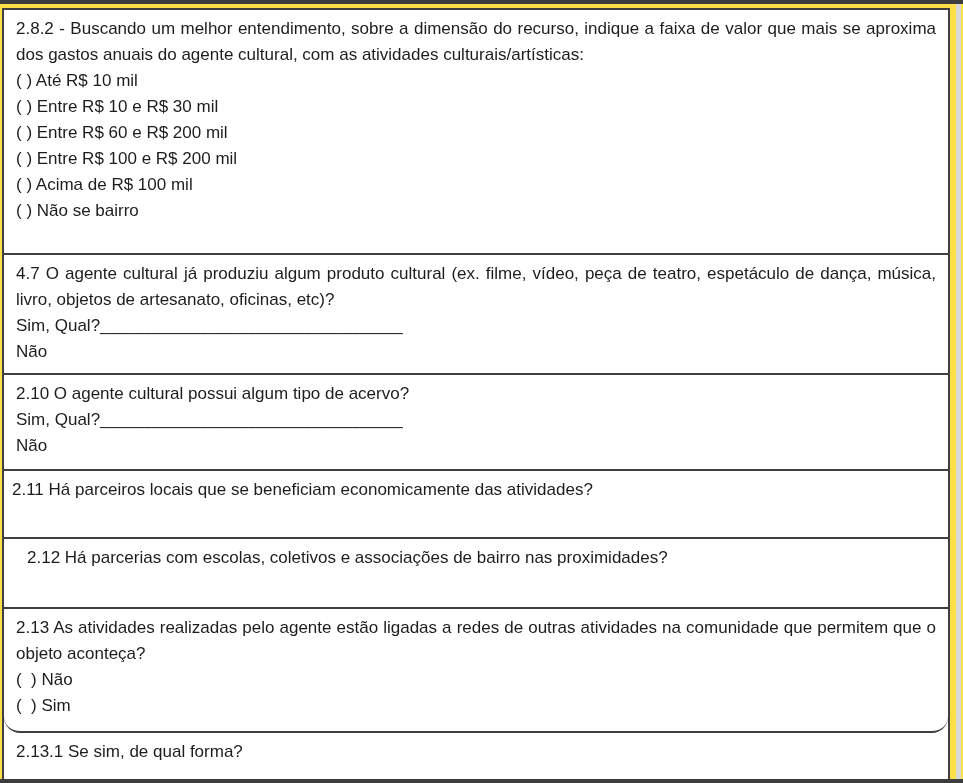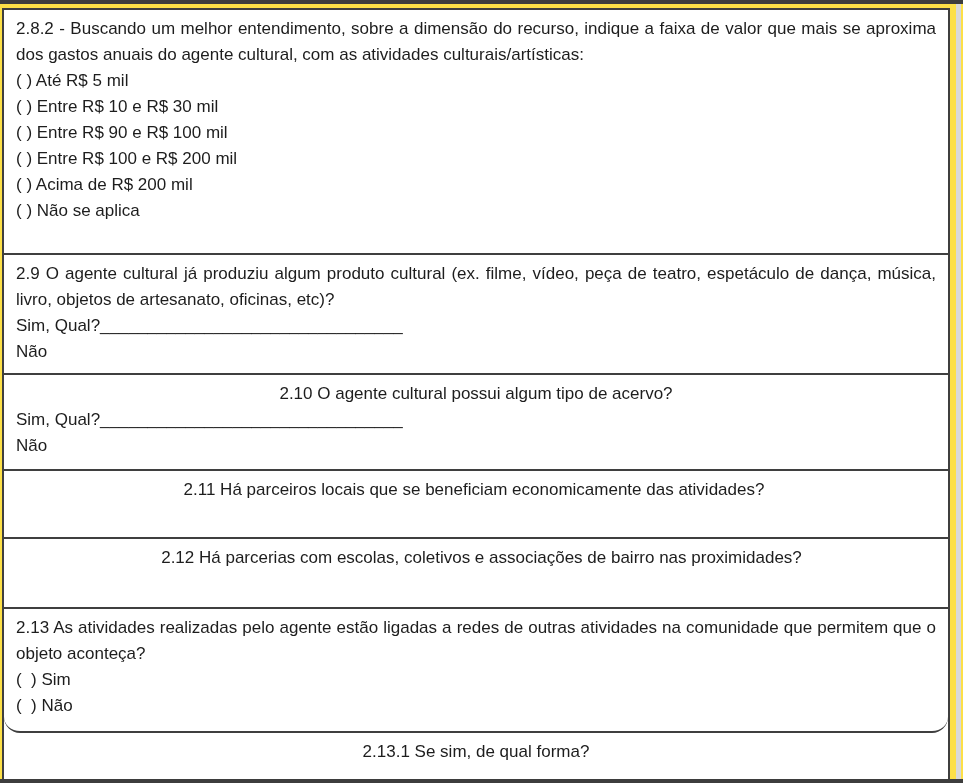--- a/index.html
+++ b/index.html
@@ -51,21 +51,21 @@
     padding: 6px 12px 0 12px;
     font-size: 17px;
     line-height: 26px;
     overflow: hidden;
   }
   .qrow:last-child { border-bottom: none; }
   .question {
     margin: 0;
     text-align: justify;
   }
-  .question.left { text-align: center; }
+  .question.left { text-align: left; }
   .opt, .fill-line {
     white-space: pre-wrap;
     text-align: left;
   }
   
   .r1 { height: 245px; }
   .r2 { height: 120px; }
   .r3 { height: 96px; }
   .r4 { height: 68px; padding-left: 8px; }
   .r5 { height: 70px; padding-left: 23px; }
@@ -77,52 +77,52 @@
 
 <div class="page">
 
   <div class="edge-bar top"></div>
   <div class="right-strip"></div>
 
   <div class="qtable">
 
     <div class="qrow r1">
       <p class="question">2.8.2 - Buscando um melhor entendimento, sobre a dimensão do recurso, indique a faixa de valor que mais se aproxima dos gastos anuais do agente cultural, com as atividades culturais/artísticas:</p>
-      <div class="opt">( ) Até R$ 5 mil</div>
+      <div class="opt">( ) Até R$ 10 mil</div>
       <div class="opt">( ) Entre R$ 10 e R$ 30 mil</div>
-      <div class="opt">( ) Entre R$ 90 e R$ 100 mil</div>
+      <div class="opt">( ) Entre R$ 60 e R$ 200 mil</div>
       <div class="opt">( ) Entre R$ 100 e R$ 200 mil</div>
-      <div class="opt">( ) Acima de R$ 200 mil</div>
-      <div class="opt">( ) Não se aplica</div>
+      <div class="opt">( ) Acima de R$ 100 mil</div>
+      <div class="opt">( ) Não se bairro</div>
     </div>
 
     <div class="qrow r2">
-      <p class="question">2.9 O agente cultural já produziu algum produto cultural (ex. filme, vídeo, peça de teatro, espetáculo de dança, música, livro, objetos de artesanato, oficinas, etc)?</p>
+      <p class="question">4.7 O agente cultural já produziu algum produto cultural (ex. filme, vídeo, peça de teatro, espetáculo de dança, música, livro, objetos de artesanato, oficinas, etc)?</p>
       <div class="fill-line">Sim, Qual?________________________________</div>
       <div class="fill-line">Não</div>
     </div>
 
     <div class="qrow r3">
       <p class="question left">2.10 O agente cultural possui algum tipo de acervo?</p>
       <div class="fill-line">Sim, Qual?________________________________</div>
       <div class="fill-line">Não</div>
     </div>
 
     <div class="qrow r4">
       <p class="question left">2.11 Há parceiros locais que se beneficiam economicamente das atividades?</p>
     </div>
 
     <div class="qrow r5">
       <p class="question left">2.12 Há parcerias com escolas, coletivos e associações de bairro nas proximidades?</p>
     </div>
 
     <div class="qrow r6">
       <p class="question">2.13 As atividades realizadas pelo agente estão ligadas a redes de outras atividades na comunidade que permitem que o objeto aconteça?</p>
+      <div class="opt">(  ) Não</div>
       <div class="opt">(  ) Sim</div>
-      <div class="opt">(  ) Não</div>
     </div>
 
     <div class="qrow r7">
       <p class="question left">2.13.1 Se sim, de qual forma?</p>
     </div>
 
   </div>
 
   <div class="edge-bar bottom"></div>
 

